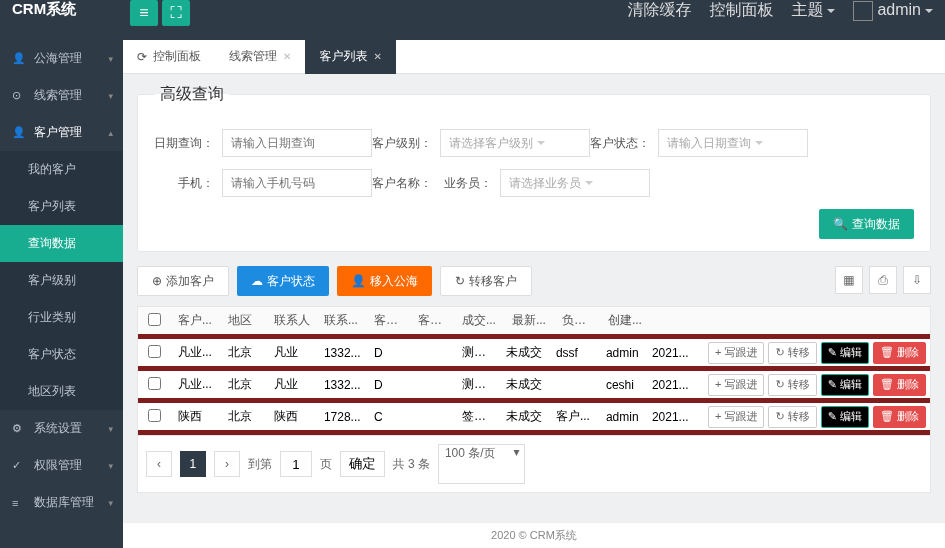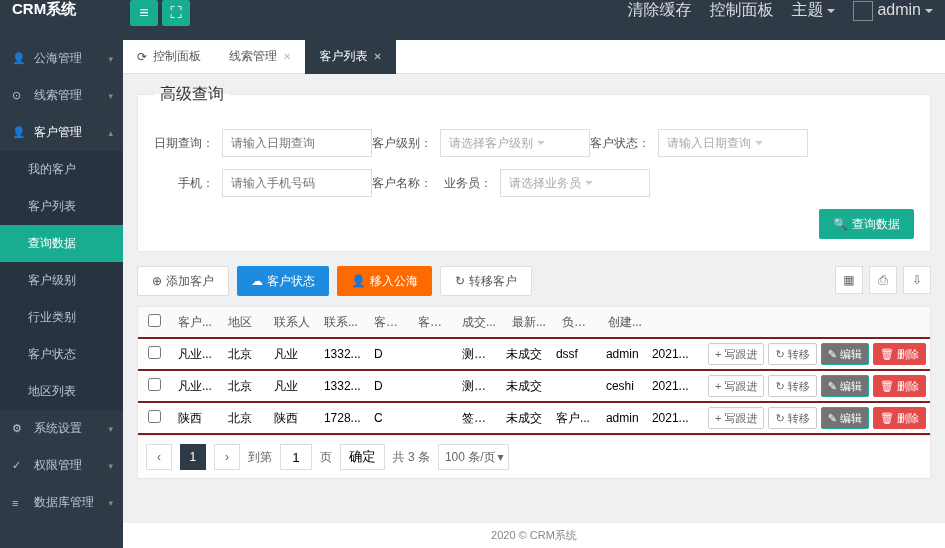--- a/index.html
+++ b/index.html
@@ -37,36 +37,36 @@
 .btn-row{display:flex;justify-content:flex-end;margin-top:8px}
 .btn{height:30px;padding:0 14px;border:none;border-radius:2px;font-size:12px;cursor:pointer;display:inline-flex;align-items:center;gap:4px}
 .btn-teal{background:#18ad91;color:#fff}
 .btn-blue{background:#1d8ce0;color:#fff}
 .btn-orange{background:#ff6a00;color:#fff}
 .btn-white{background:#fff;border:1px solid #ddd;color:#555}
 .toolbar{display:flex;gap:8px;margin:14px 0 10px}
 .toolbar-right{margin-left:auto;display:flex;gap:6px}
 .ico-btn{width:28px;height:28px;border:1px solid #ddd;background:#fff;display:flex;align-items:center;justify-content:center;cursor:pointer;color:#666;font-size:12px}
 .table{background:#fff;border:1px solid #e6e6e6;font-size:12px}
-.thead,.tr{display:flex;align-items:center;border-bottom:2px solid #7f1d1d;height:32px}
+.thead,.tr{display:flex;align-items:center;border-bottom:5px solid #7f1d1d;height:32px}
 .thead{background:#fafafa;color:#555}
 .cell{padding:0 6px;overflow:hidden;white-space:nowrap;text-overflow:ellipsis}
 .c-chk{width:34px;text-align:center}
 .c-chk input{cursor:pointer}
 .c1{width:50px}.c2{width:46px}.c3{width:50px}.c4{width:50px}.c5{width:44px}.c6{width:44px}.c7{width:50px}.c8{width:50px}.c9{width:46px}.c10{width:56px}.c11{flex:1}
 .row-btns{display:flex;gap:4px;justify-content:space-between;padding-right:4px}
 .mini-btn{height:22px;padding:0 6px;font-size:11px;border-radius:2px;cursor:pointer;display:inline-flex;align-items:center;gap:2px;border:1px solid}
 .mb-white{background:#fff;border-color:#ccc;color:#666}
-.mb-teal{background:#737373;border-color:#18ad91;color:#fff}
+.mb-teal{background:#000000;border-color:#18ad91;color:#fff}
 .mb-red{background:#e34b4b;border-color:#e34b4b;color:#fff}
 .pagination{display:flex;align-items:center;gap:8px;padding:8px;font-size:12px;color:#666;background:#fff;border:1px solid #e6e6e6;border-top:none}
 .pg-btn{width:26px;height:26px;border:1px solid #ddd;display:flex;align-items:center;justify-content:center;cursor:pointer;background:#fff}
 .pg-btn.active{background:#2f3a47;color:#fff;border-color:#2f3a47}
 .pg-input{width:32px;height:26px;border:1px solid #ddd;text-align:center}
-.pg-select{height:26px;border:1px solid #ddd;padding:0 12px 0 6px;display:inline-flex;align-items:center;position:relative}
+.pg-select{height:40px;border:1px solid #ddd;padding:0 28px 0 6px;display:inline-flex;position:relative}
 .footer{height:26px;background:#fff;border-top:1px solid #eee;display:flex;align-items:center;justify-content:center;font-size:11px;color:#888}
 </style>
 </head>
 <body>
 
 <div class="header">
   <div class="logo">CRM系统</div>
   <div class="hdr-btns">
     <div class="hdr-btn">≡</div>
     <div class="hdr-btn">⛶</div>

